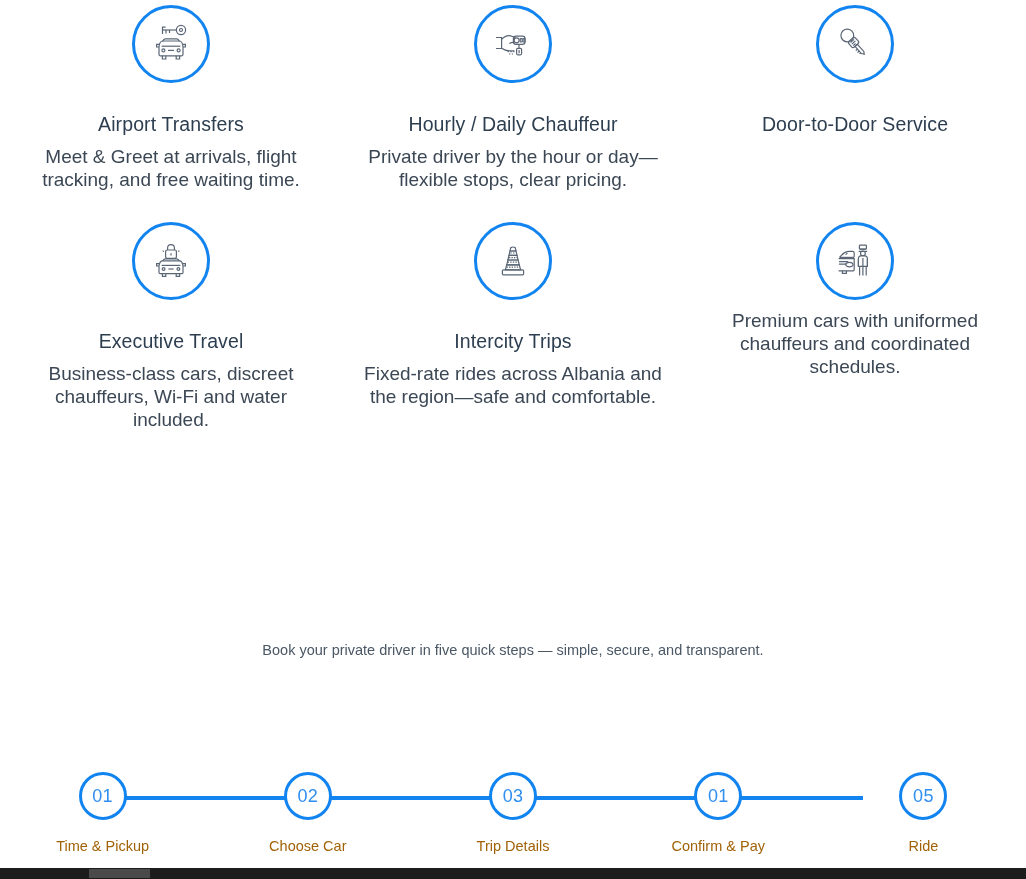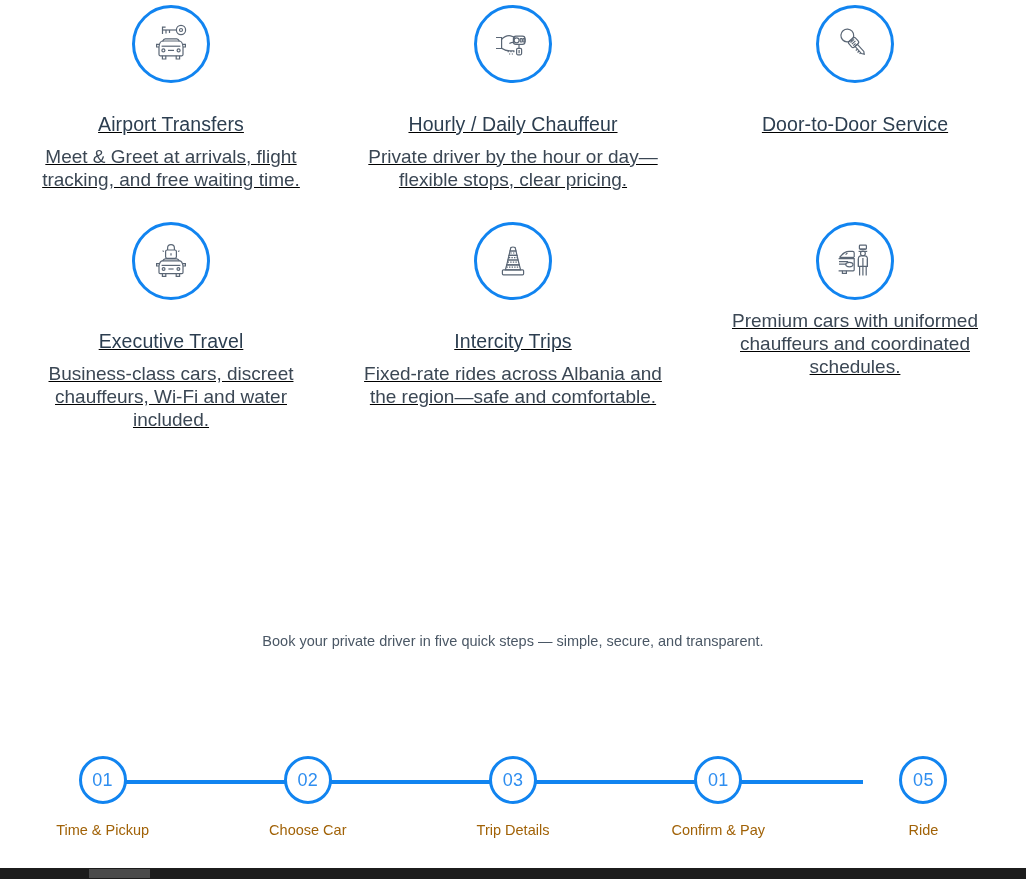--- a/index.html
+++ b/index.html
@@ -30,21 +30,20 @@
     row-gap: 26px;
   }
 
   .service-card {
     width: 342px;
     padding: 0 12px;
     display: flex;
     flex-direction: column;
     align-items: center;
     text-align: center;
-    text-decoration: underline;
   }
 
   .icon-ring {
     width: 78px;
     height: 78px;
     border-radius: 50%;
     border: 3px solid #1184f0;
     background: #ffffff;
     display: flex;
     align-items: center;
@@ -83,29 +82,30 @@
 
   .how-title {
     font-size: 33px;
     line-height: 42px;
     font-weight: 400;
     color: #2c4055;
     letter-spacing: 0.2px;
   }
 
   .how-sub {
+    margin-top: 9px;
     font-size: 14.5px;
     line-height: 22px;
     color: #4a5765;
   }
 
   
   .steps {
     position: absolute;
-    top: 756px;
+    top: 772px;
     left: 0;
     width: 1026px;
     height: 100px;
   }
 
   .steps-line {
     position: absolute;
     top: 24px;
     left: 103px;
     width: 760px;

